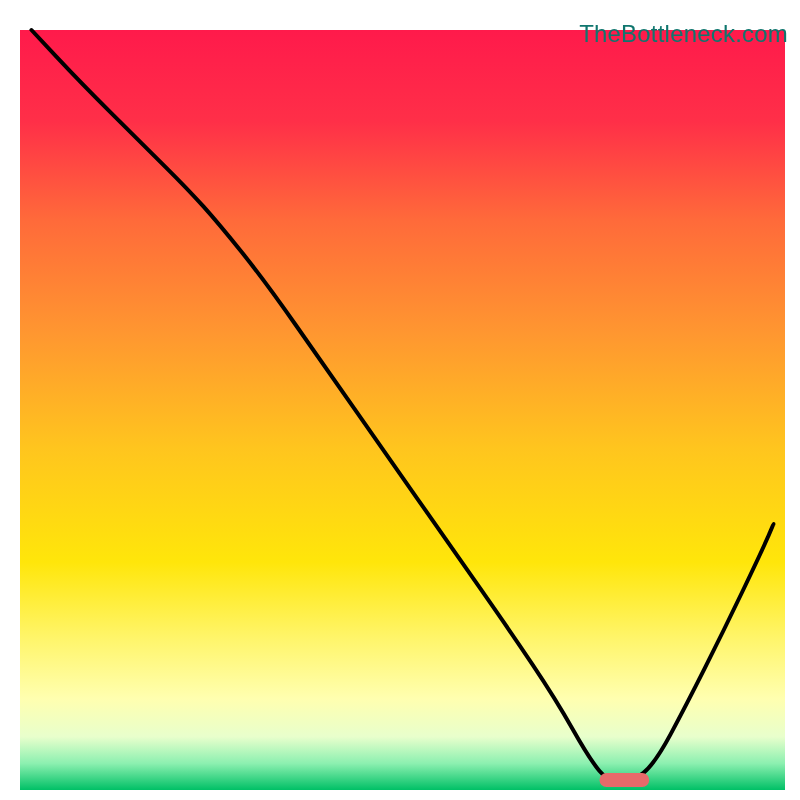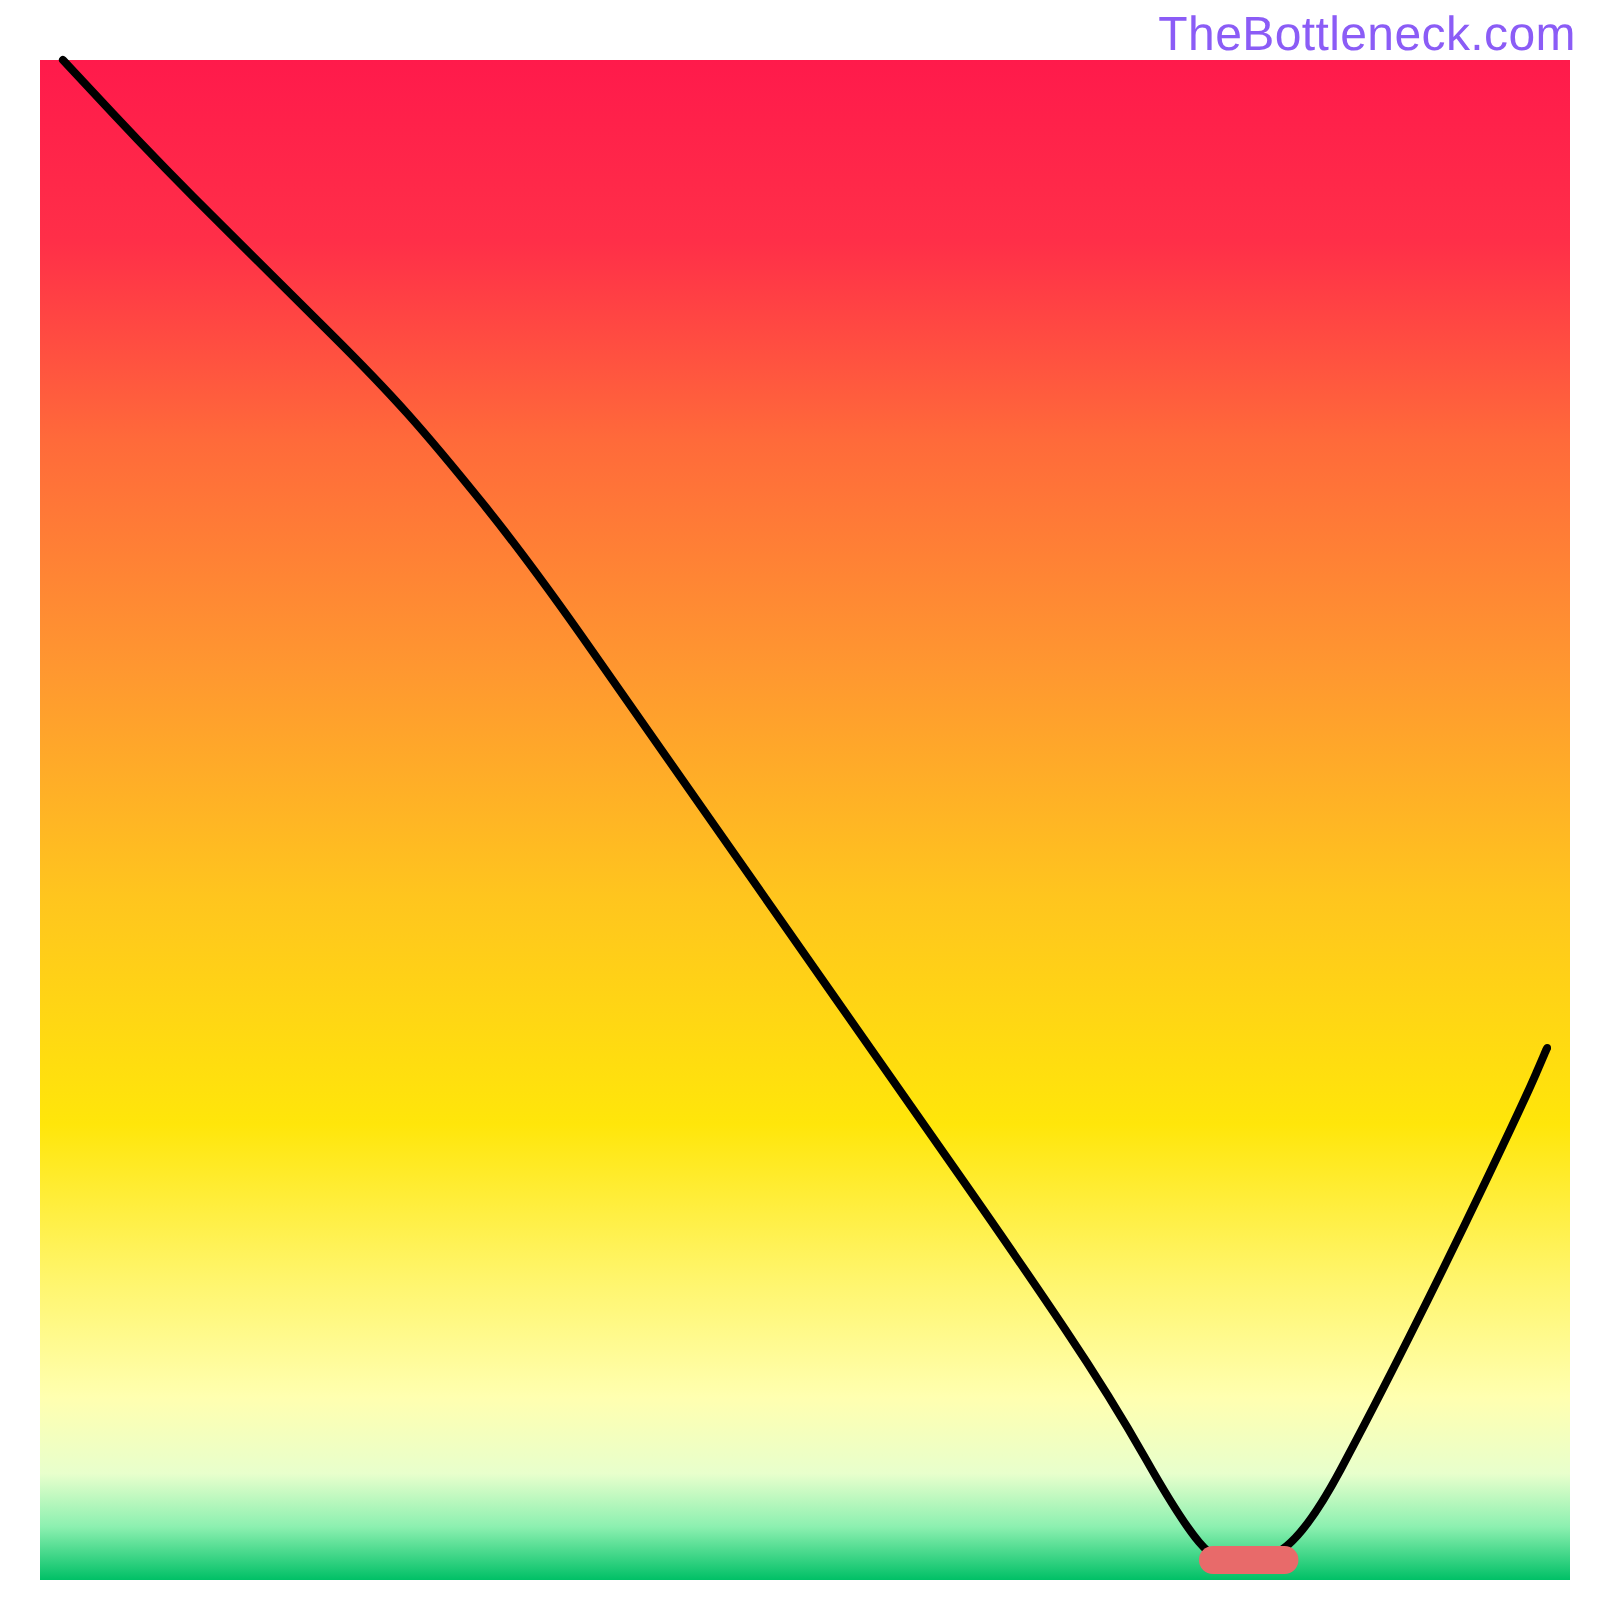--- a/index.html
+++ b/index.html
@@ -10,25 +10,25 @@
     background: #ffffff;
     overflow: hidden;
   }
   .chart-container {
     position: relative;
     width: 800px;
     height: 800px;
   }
   .watermark {
     position: absolute;
-    top: 4px;
+    top: 20px;
     right: 12px;
     font-family: Arial, Helvetica, sans-serif;
     font-size: 24px;
-    color: #8b5cf6;
+    color: #0f766e;
     font-weight: 500;
     letter-spacing: 0.2px;
     z-index: 10;
   }
   svg.plot {
     position: absolute;
     left: 0;
     top: 0;
     width: 800px;
     height: 800px;

